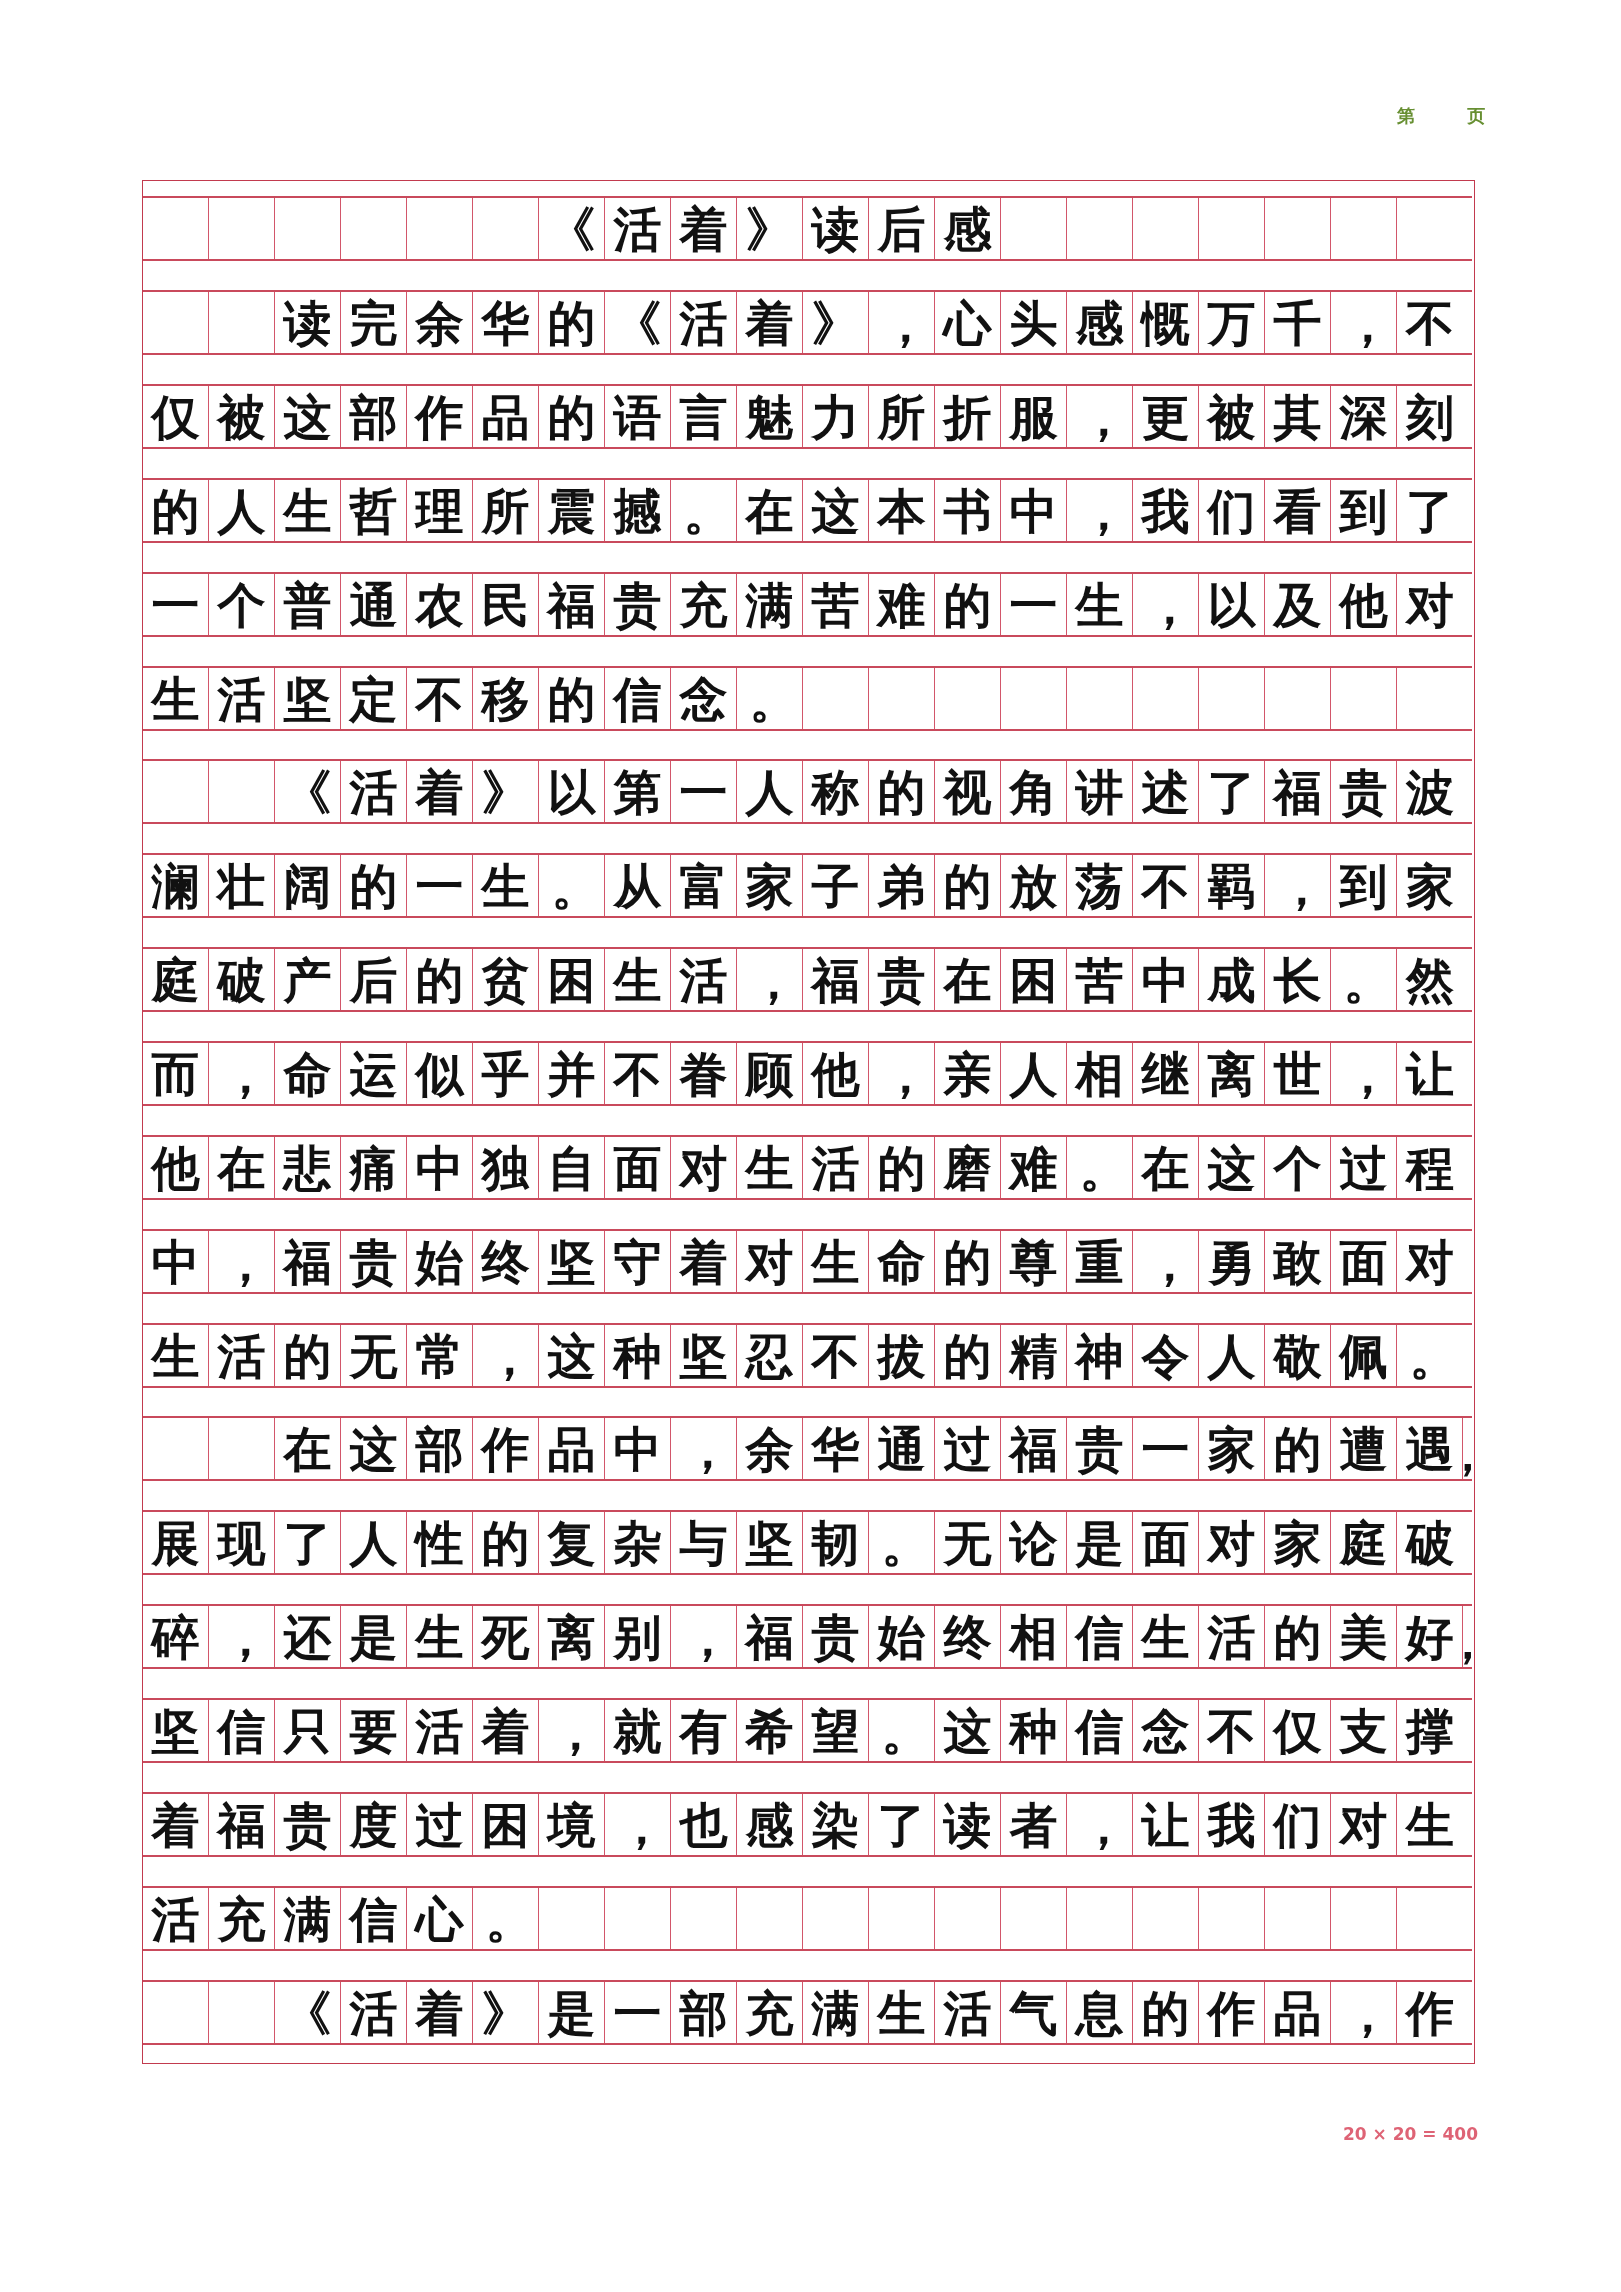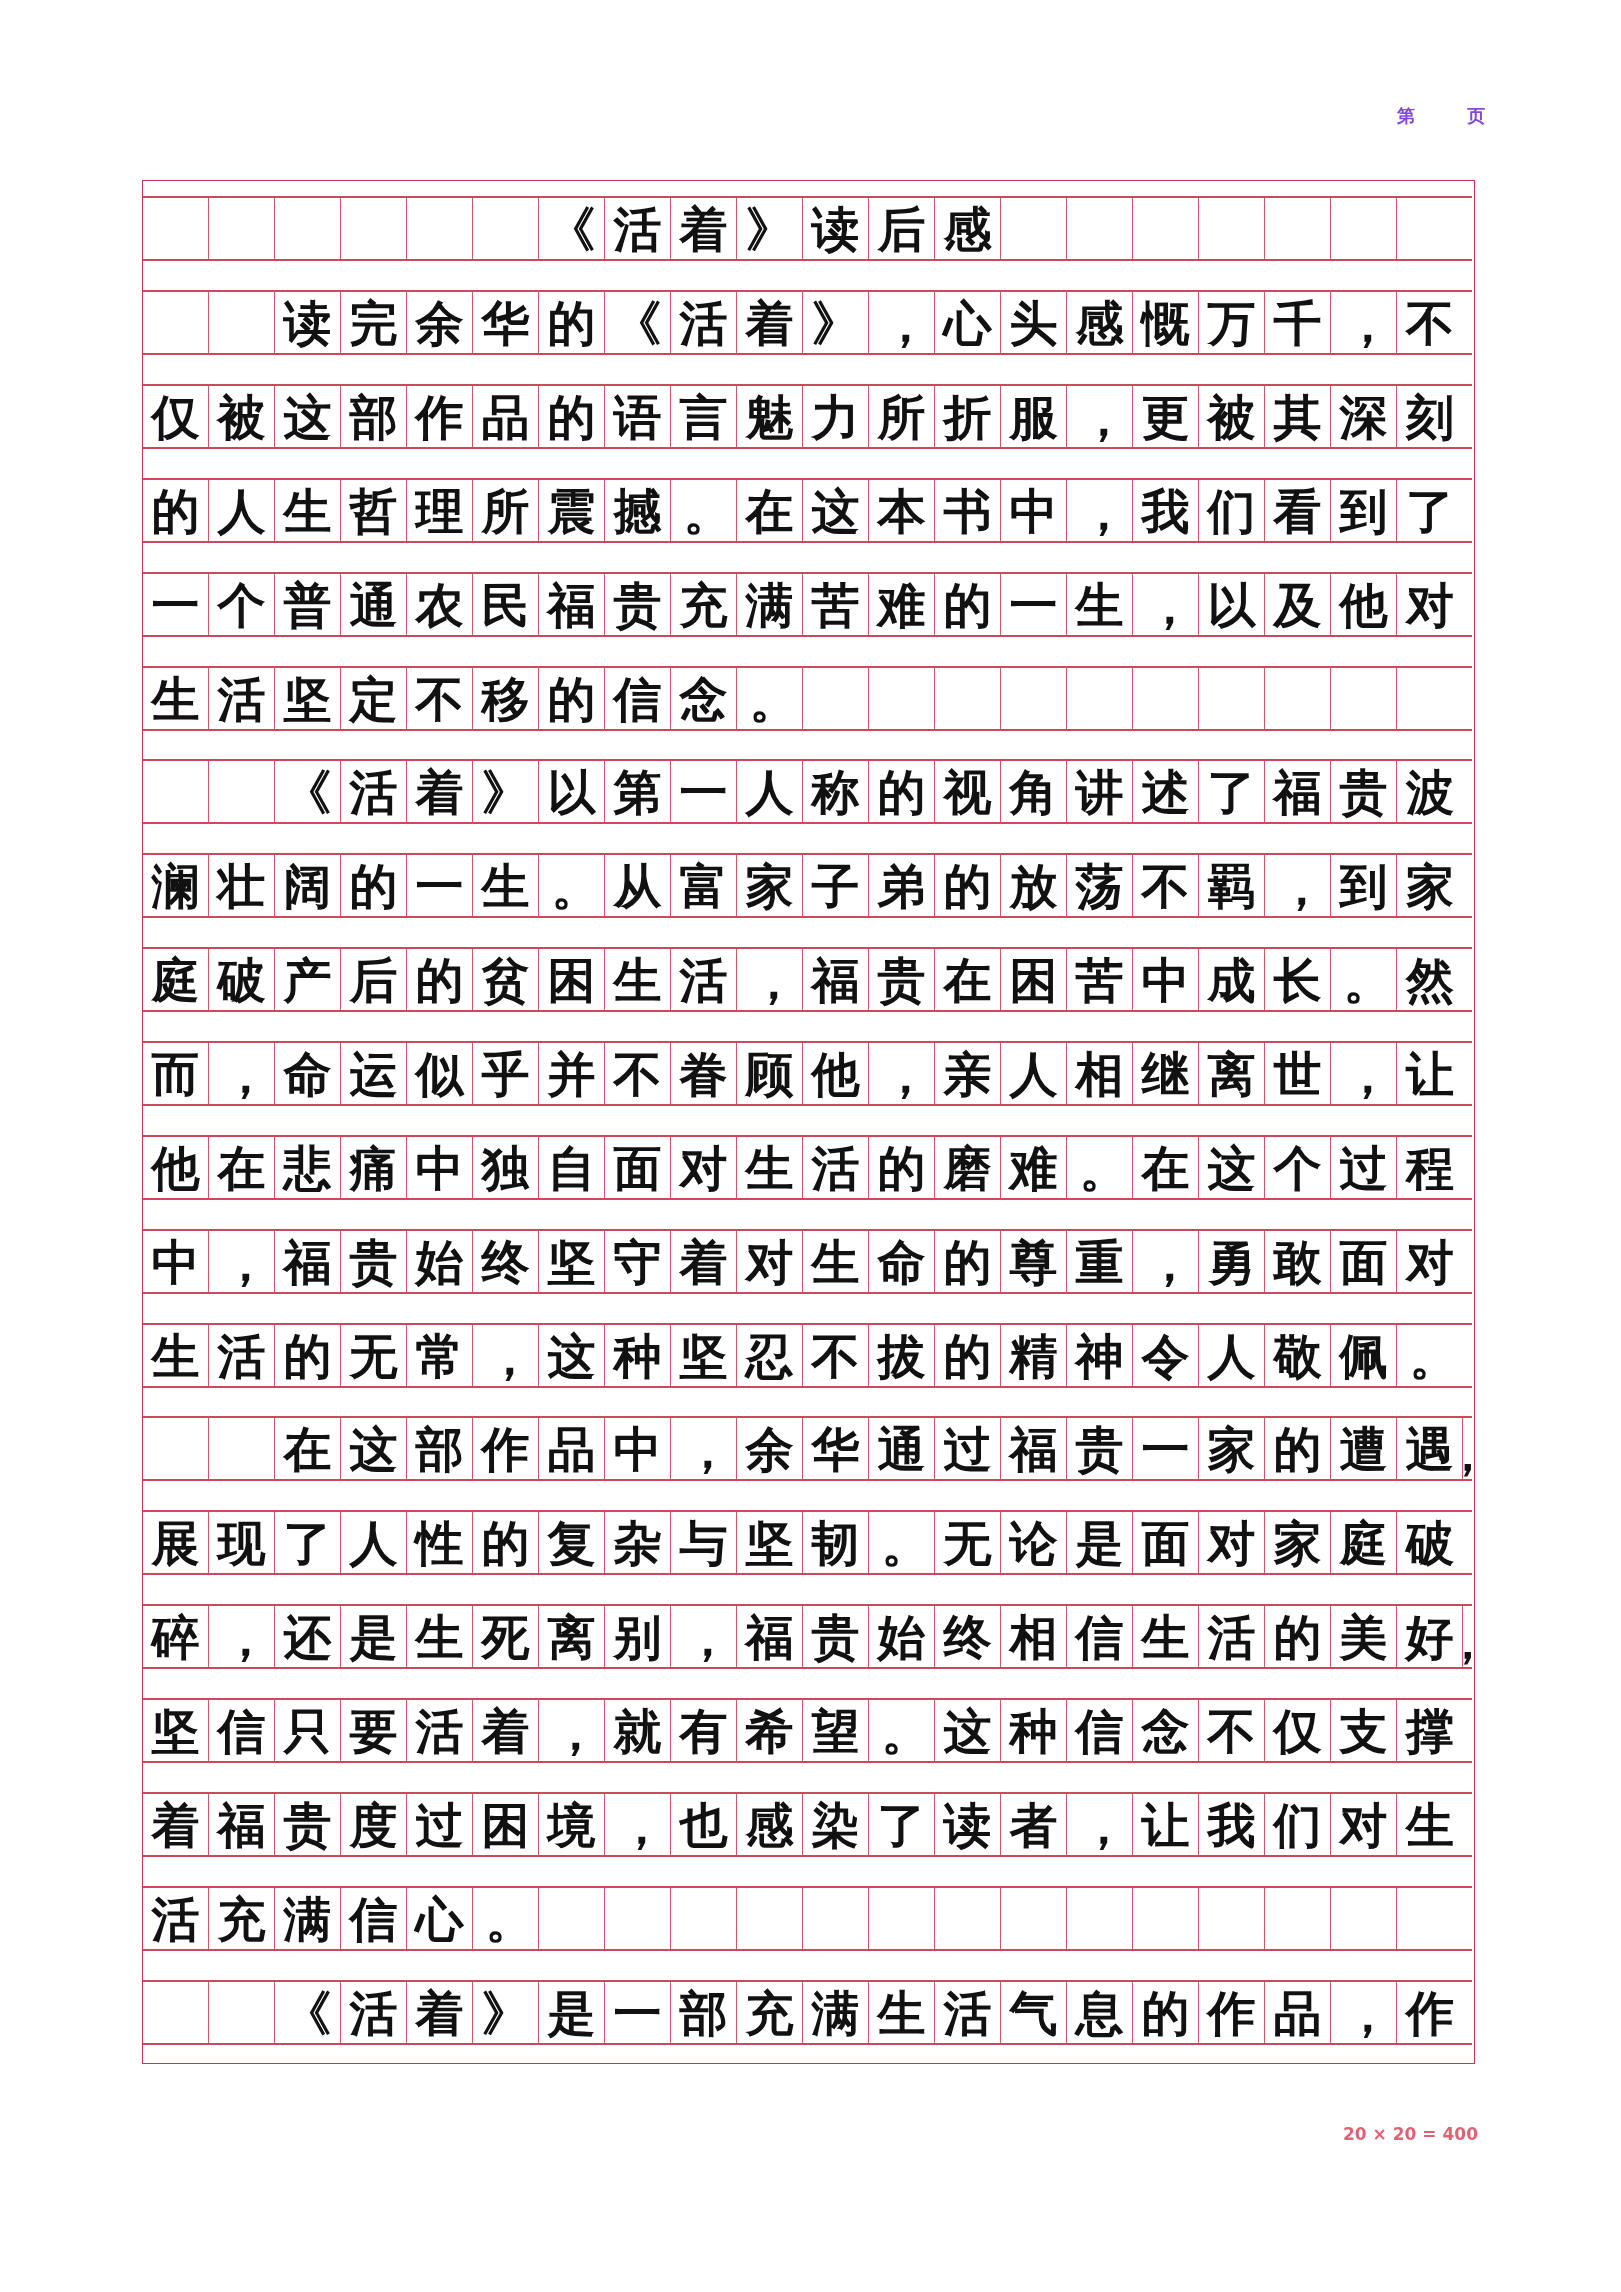--- a/index.html
+++ b/index.html
@@ -13,21 +13,21 @@
       position: relative;
       overflow: hidden;
       font-family: "DejaVu Sans", sans-serif;
     }
     .page-header {
       position: absolute;
       left: 1397px;
       top: 104px;
       width: 81px;
       height: 27px;
-      color: #6d28d9;
+      color: #4d7c0f;
       font-size: 18px;
       font-weight: bold;
       letter-spacing: 23px;
       white-space: nowrap;
       opacity: 0.85;
     }
     .grid-frame {
       position: absolute;
       left: 142px;
       top: 180px;

